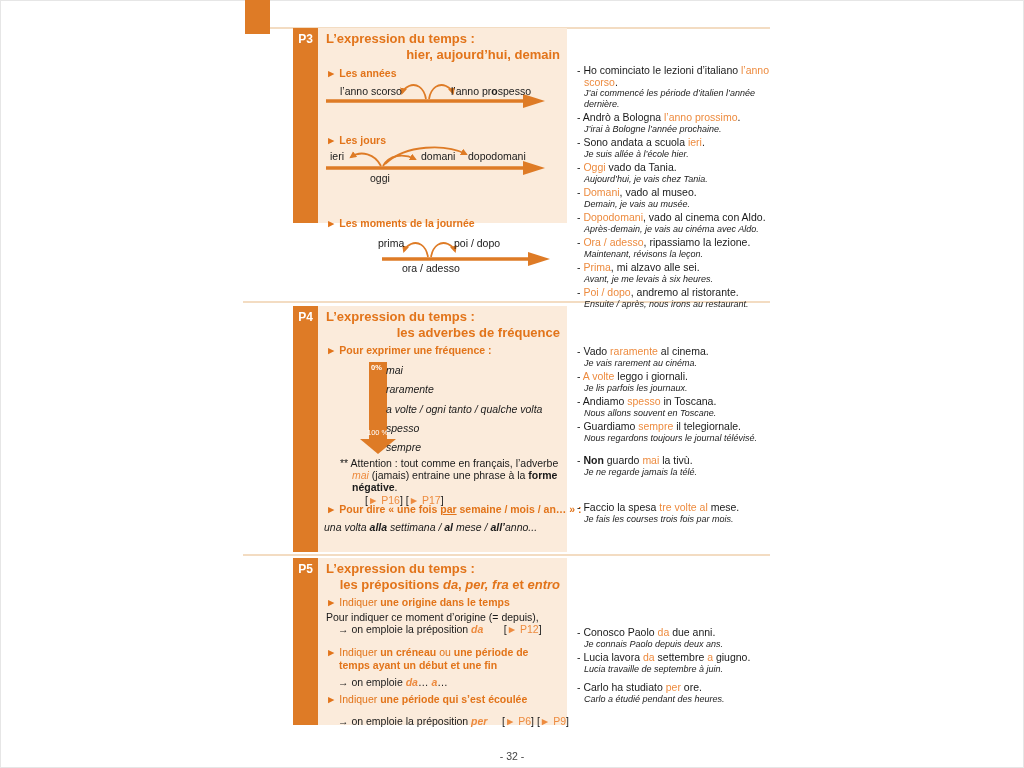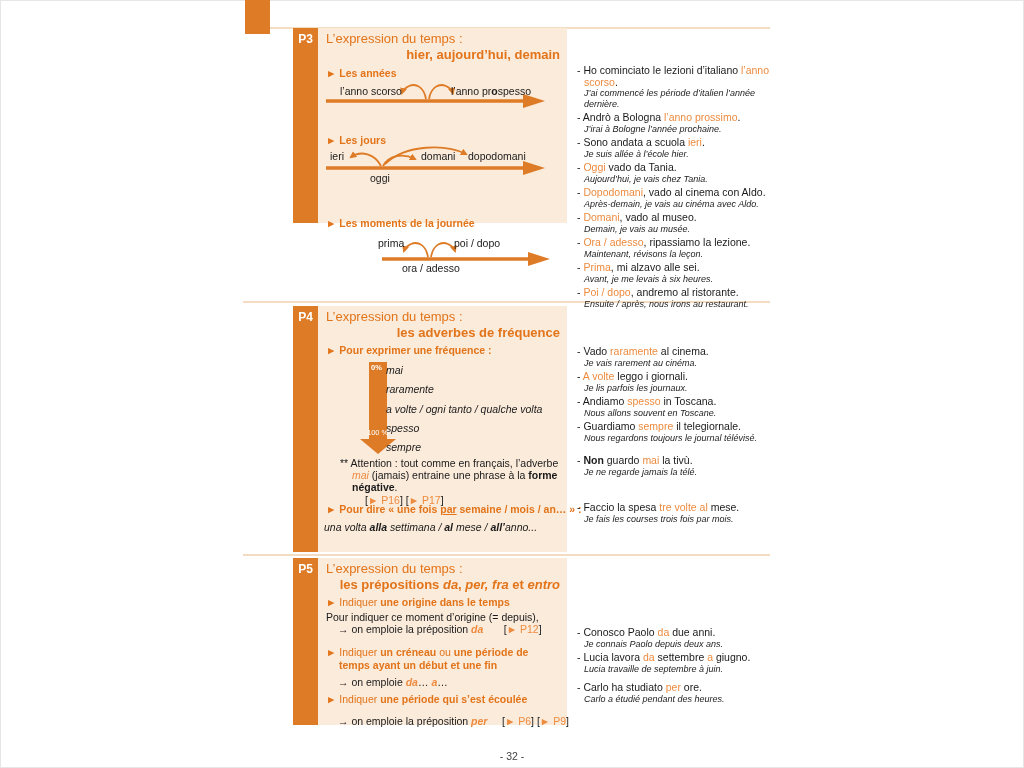--- a/index.html
+++ b/index.html
@@ -21,21 +21,21 @@
   .sec{position:absolute;left:293px;width:478px}
   #secP3{top:28px;height:195px}
   #secP4{top:306px;height:246px}
   #secP5{top:558px;height:167px}
 
   .tab{position:absolute;left:0;top:0;width:25px;height:100%;background:var(--acc);color:#fff;font-weight:bold;font-size:12px;text-align:center;padding-top:4px}
   .panel{position:absolute;left:25px;top:0;width:249px;height:100%;background:var(--bg)}
   .rcol{position:absolute;left:284px;width:194px}
   #secP3 .rcol{top:37px}#secP4 .rcol{top:40px}#secP5 .rcol{top:69px}
 
-  .ptitle{position:absolute;left:8px;top:3px;font-size:13px;font-weight:normal;color:var(--otx);white-space:nowrap}
+  .ptitle{position:absolute;left:8px;top:3px;font-size:13px;font-weight:bold;color:var(--otx);white-space:nowrap}
   .psub{position:absolute;right:7px;top:19px;width:235px;font-size:13px;font-weight:bold;color:var(--otx);text-align:right;white-space:nowrap}
 
   .bullet{position:absolute;left:8px;width:234px;font-size:10.5px;line-height:12.5px;padding-left:13px;text-indent:-13px}
   .nowrap{white-space:nowrap}
 
   .bodyline{position:absolute;font-size:10.5px;line-height:12px;white-space:nowrap}
 
   .diag{position:absolute;left:0;width:249px}
   #d1{top:52px;height:34px}
   #d2{top:118px;height:52px}
@@ -162,26 +162,26 @@
         </div>
       <div class="ex">
           <div class="ex-it"><span class="sg-n">- Sono andata a scuola </span><span class="sg-o">ieri</span><span class="sg-n">.</span></div>
           <div class="ex-fr">Je suis allée à l’école hier.</div>
         </div>
       <div class="ex">
           <div class="ex-it"><span class="sg-n">- </span><span class="sg-o">Oggi</span><span class="sg-n"> vado da Tania.</span></div>
           <div class="ex-fr">Aujourd’hui, je vais chez Tania.</div>
         </div>
       <div class="ex">
+          <div class="ex-it"><span class="sg-n">- </span><span class="sg-o">Domani</span><span class="sg-n">, vado al museo.</span></div>
+          <div class="ex-fr">Demain, je vais au musée.</div>
+        </div>
+      <div class="ex">
           <div class="ex-it"><span class="sg-n">- </span><span class="sg-o">Dopodomani</span><span class="sg-n">, vado al cinema con Aldo.</span></div>
           <div class="ex-fr">Après-demain, je vais au cinéma avec Aldo.</div>
-        </div>
-      <div class="ex">
-          <div class="ex-it"><span class="sg-n">- </span><span class="sg-o">Domani</span><span class="sg-n">, vado al museo.</span></div>
-          <div class="ex-fr">Demain, je vais au musée.</div>
         </div>
       <div class="ex">
           <div class="ex-it"><span class="sg-n">- </span><span class="sg-o">Ora / adesso</span><span class="sg-n">, ripassiamo la lezione.</span></div>
           <div class="ex-fr">Maintenant, révisons la leçon.</div>
         </div>
       <div class="ex">
           <div class="ex-it"><span class="sg-n">- </span><span class="sg-o">Prima</span><span class="sg-n">, mi alzavo alle sei.</span></div>
           <div class="ex-fr">Avant, je me levais à six heures.</div>
         </div>
       <div class="ex">

